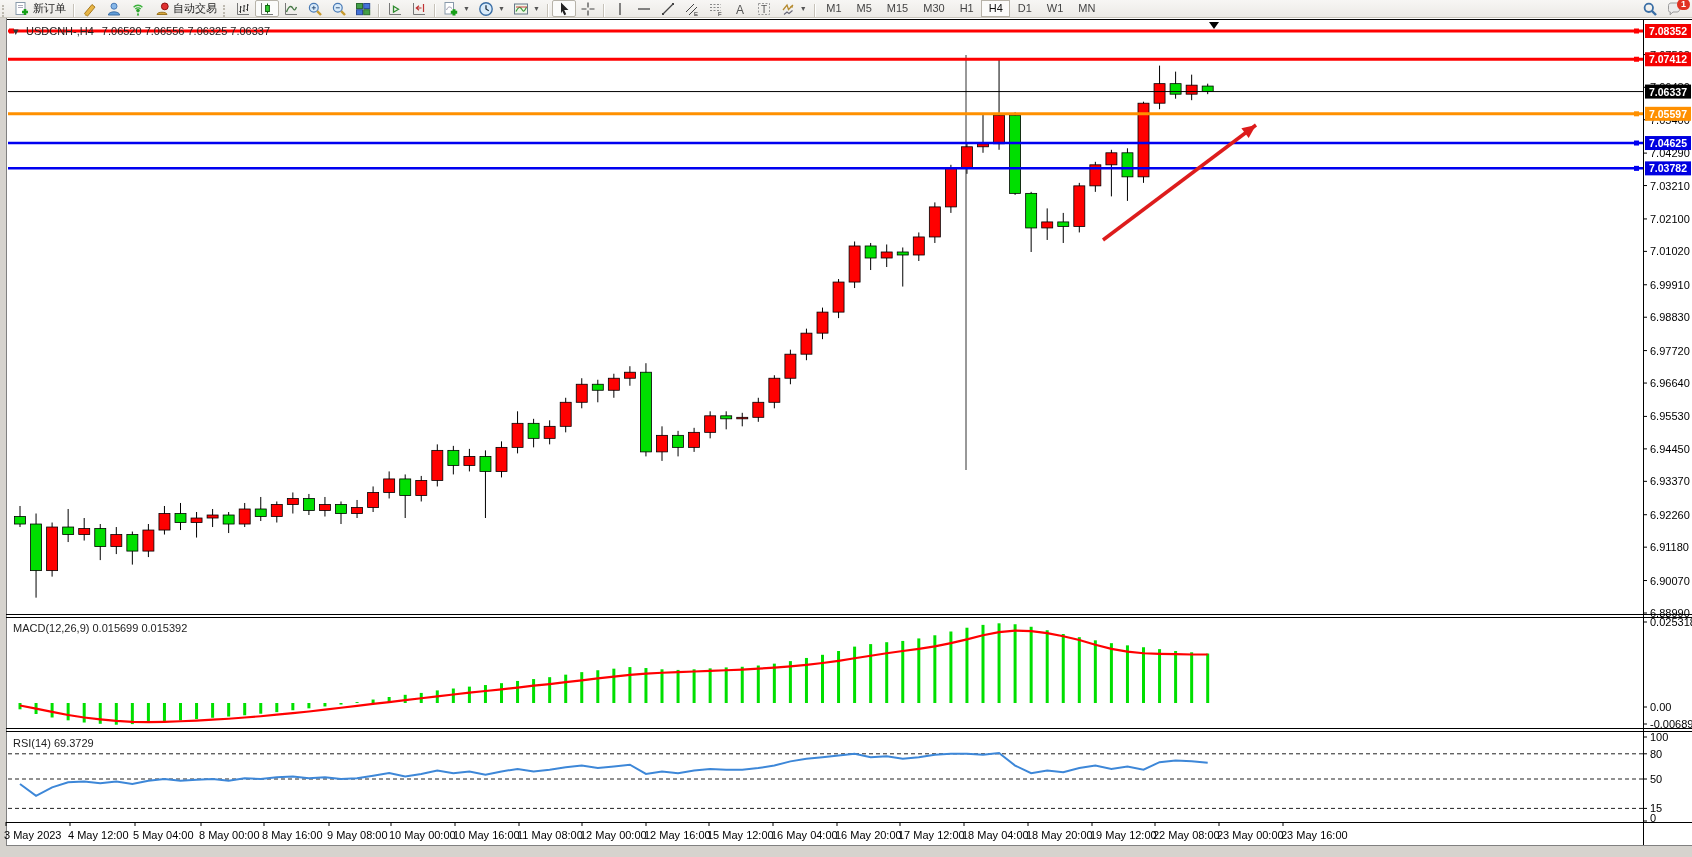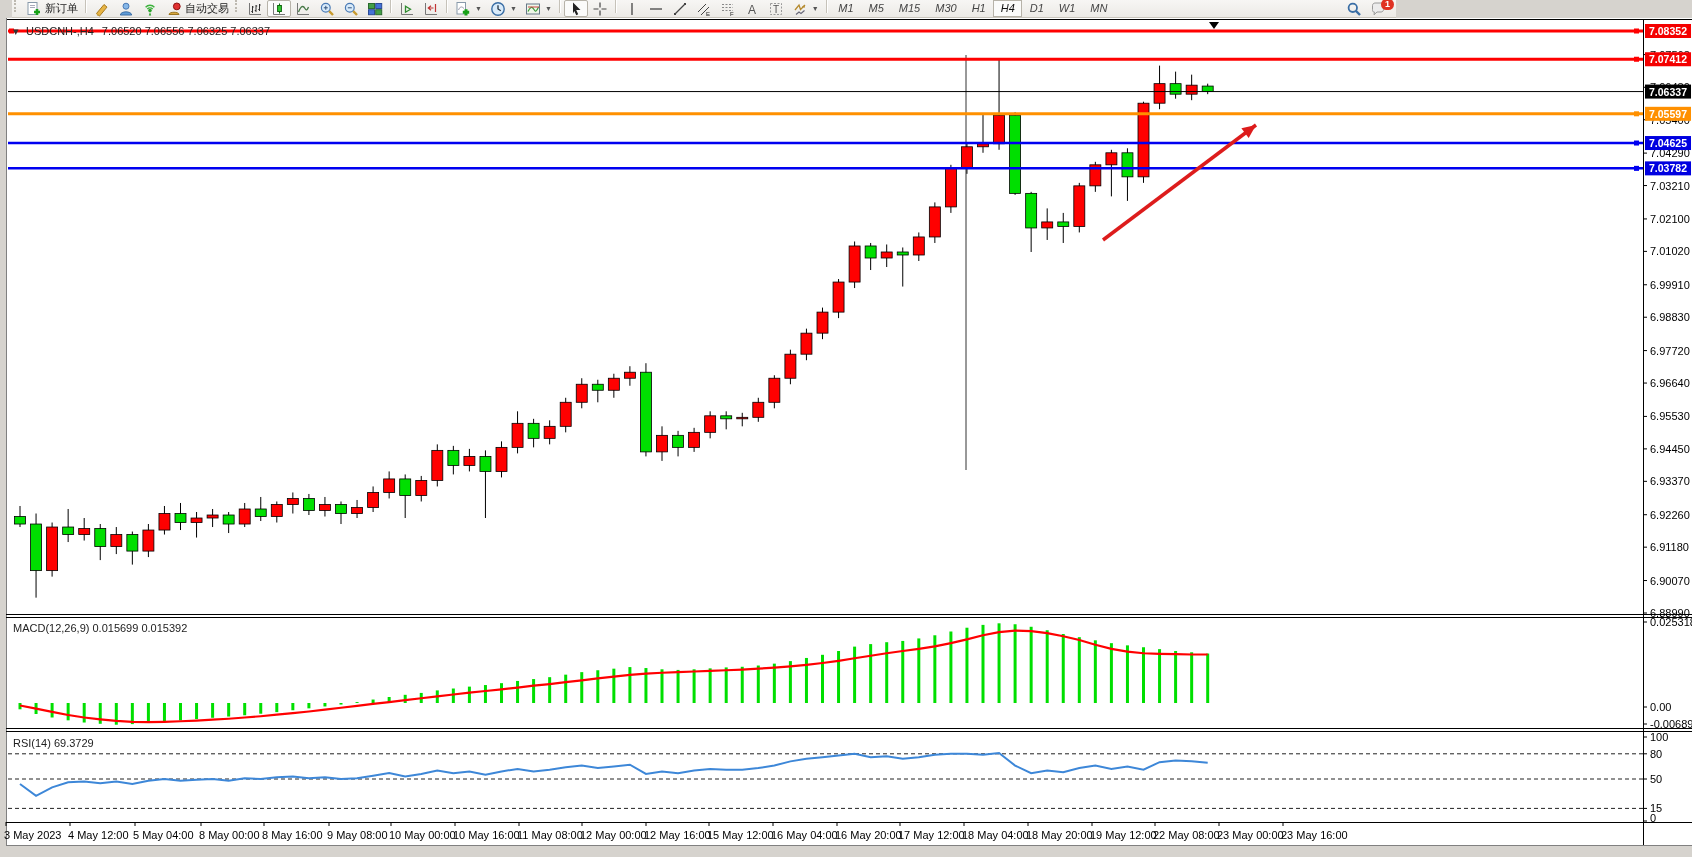--- a/index.html
+++ b/index.html
@@ -1,28 +1,28 @@
 <!DOCTYPE html>
 <html><head>
 <meta charset="utf-8">
 <style>
   html,body{margin:0;padding:0;width:1692px;height:857px;overflow:hidden;
     background:#d6d3ce;font-family:"Liberation Sans","DejaVu Sans",sans-serif;}
   
-  .toolbar{position:absolute;top:0;left:12px;width:1384px;height:17px;
+  .toolbar{position:absolute;top:0;left:0;width:1692px;height:17px;
     background:linear-gradient(#f7f6f4,#eceae6);border-bottom:1px solid #c9c5bc;
-    display:flex;align-items:flex-start;font-size:11px;color:#222;z-index:5;}
+    display:flex;align-items:flex-end;font-size:11px;color:#222;z-index:5;}
   .tbtn{display:inline-flex;align-items:center;gap:3px;height:15px;padding:0 3px;
     border:1px solid transparent;border-radius:2px;white-space:nowrap;}
   .tbtn.pressed{background:#fbfbfa;border-color:#b7b3a9;}
   .tbico{width:16px;height:16px;display:inline-block;flex:none;}
   .sep{width:1px;height:13px;background:#c6c2b9;border-right:1px solid #fff;margin:0 3px;flex:none;}
   .grip{width:3px;height:12px;border-left:2px dotted #bdb9b0;margin:0 3px 0 2px;flex:none;}
   .caret{font-size:7px;color:#555;margin-left:1px;}
-  .tf{padding:0 6.5px;height:15px;line-height:15px;color:#444;border:1px solid transparent;font-style:italic;}
+  .tf{padding:0 6.5px;height:15px;line-height:15px;color:#444;border:1px solid transparent;}
   .tf.active{background:#fbfbfa;border-color:#b7b3a9;color:#111;}
   .spacer{flex:1;}
   .chatwrap{position:relative;margin-right:6px;}
   .chatbadge{position:absolute;top:-2px;right:-5px;background:#e03223;color:#fff;
     border-radius:7px;min-width:11px;height:11px;font-size:9px;line-height:11px;
     text-align:center;padding:0 1px;font-weight:bold;}
   
   #cv{position:absolute;top:0;left:0;z-index:1;}
   text{font-family:"Liberation Sans","DejaVu Sans",sans-serif;}
 </style>

